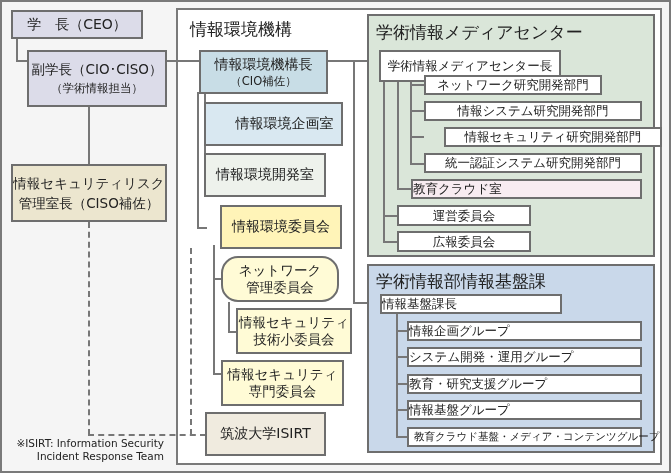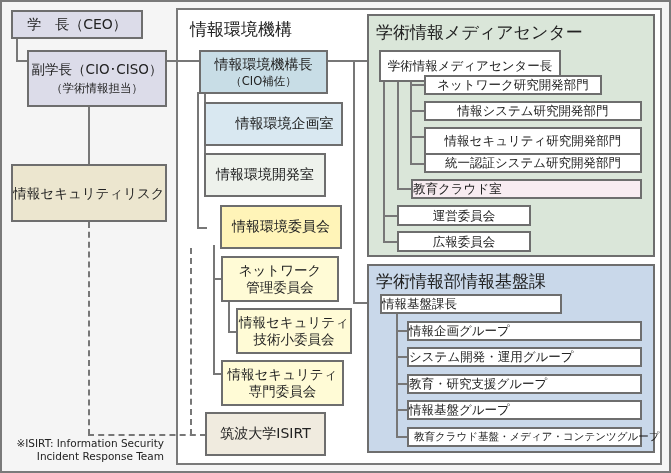--- a/index.html
+++ b/index.html
@@ -62,36 +62,37 @@
 
 <div class="abs box lav" style="left:11px; top:10px; width:132px; height:29px; font-size:14px;">
   <span>学　長（CEO）</span>
 </div>
 <div class="abs box lav" style="left:27px; top:50px; width:140px; height:57px; font-size:13.5px;">
   <span>副学長（CIO･CISO）</span>
   <span class="small" style="margin-top:3px;">（学術情報担当）</span>
 </div>
 <div class="abs box tan" style="left:11px; top:164px; width:156px; height:58px; font-size:13.5px;">
   <span>情報セキュリティリスク</span>
+  <span style="margin-top:3px;">管理室長（CISO補佐）</span>
 </div>
 
 <div class="abs box blue" style="left:199px; top:50px; width:129px; height:44px; font-size:14px;">
   <span>情報環境機構長</span>
   <span class="small">（CIO補佐）</span>
 </div>
 <div class="abs box lblue" style="left:204px; top:102px; width:139px; height:44px; font-size:14px;padding-left:22px;">
   <span>情報環境企画室</span>
 </div>
 <div class="abs box pale" style="left:204px; top:153px; width:122px; height:44px; font-size:14px;">
   <span>情報環境開発室</span>
 </div>
 <div class="abs box yel" style="left:204px; top:205px; width:122px; height:44px; font-size:14px;margin-left:16px;">
   <span>情報環境委員会</span>
 </div>
-<div class="abs box lyel" style="left:221px; top:256px; width:118px; height:46px; font-size:13.5px;">
+<div class="abs box lyel" style="left:221px; top:256px; width:118px; height:46px; font-size:13.5px;border-radius:17px;">
   <span>ネットワーク</span>
   <span>管理委員会</span>
 </div>
 <div class="abs box lyel" style="left:236px; top:308px; width:116px; height:46px; font-size:13.5px;">
   <span>情報セキュリティ</span>
   <span>技術小委員会</span>
 </div>
 <div class="abs box lyel" style="left:221px; top:360px; width:123px; height:46px; font-size:13.5px;">
   <span>情報セキュリティ</span>
   <span>専門委員会</span>
@@ -116,21 +117,21 @@
 
 <div class="abs box white" style="left:379px; top:50px; width:182px; height:32px; font-size:12.5px;">
   <span>学術情報メディアセンター長</span>
 </div>
 <div class="abs box white" style="left:424px; top:75px; width:178px; height:20px; font-size:12.5px;">
   <span>ネットワーク研究開発部門</span>
 </div>
 <div class="abs box white" style="left:424px; top:101px; width:218px; height:20px; font-size:12.5px;">
   <span>情報システム研究開発部門</span>
 </div>
-<div class="abs box white" style="left:424px; top:127px; width:218px; height:28px; font-size:12.5px;">
+<div class="abs box white" style="left:444px; top:127px; width:218px; height:20px; font-size:12.5px;">
   <span>情報セキュリティ研究開発部門</span>
 </div>
 <div class="abs box white" style="left:424px; top:153px; width:218px; height:20px; font-size:12.5px;">
   <span>統一認証システム研究開発部門</span>
 </div>
 <div class="abs box pink left-text" style="left:411px; top:179px; width:231px; height:20px; font-size:12.5px;">
   <span>教育クラウド室</span>
 </div>
 <div class="abs box white" style="left:397px; top:205px; width:134px; height:21px; font-size:12.5px;">
   <span>運営委員会</span>

